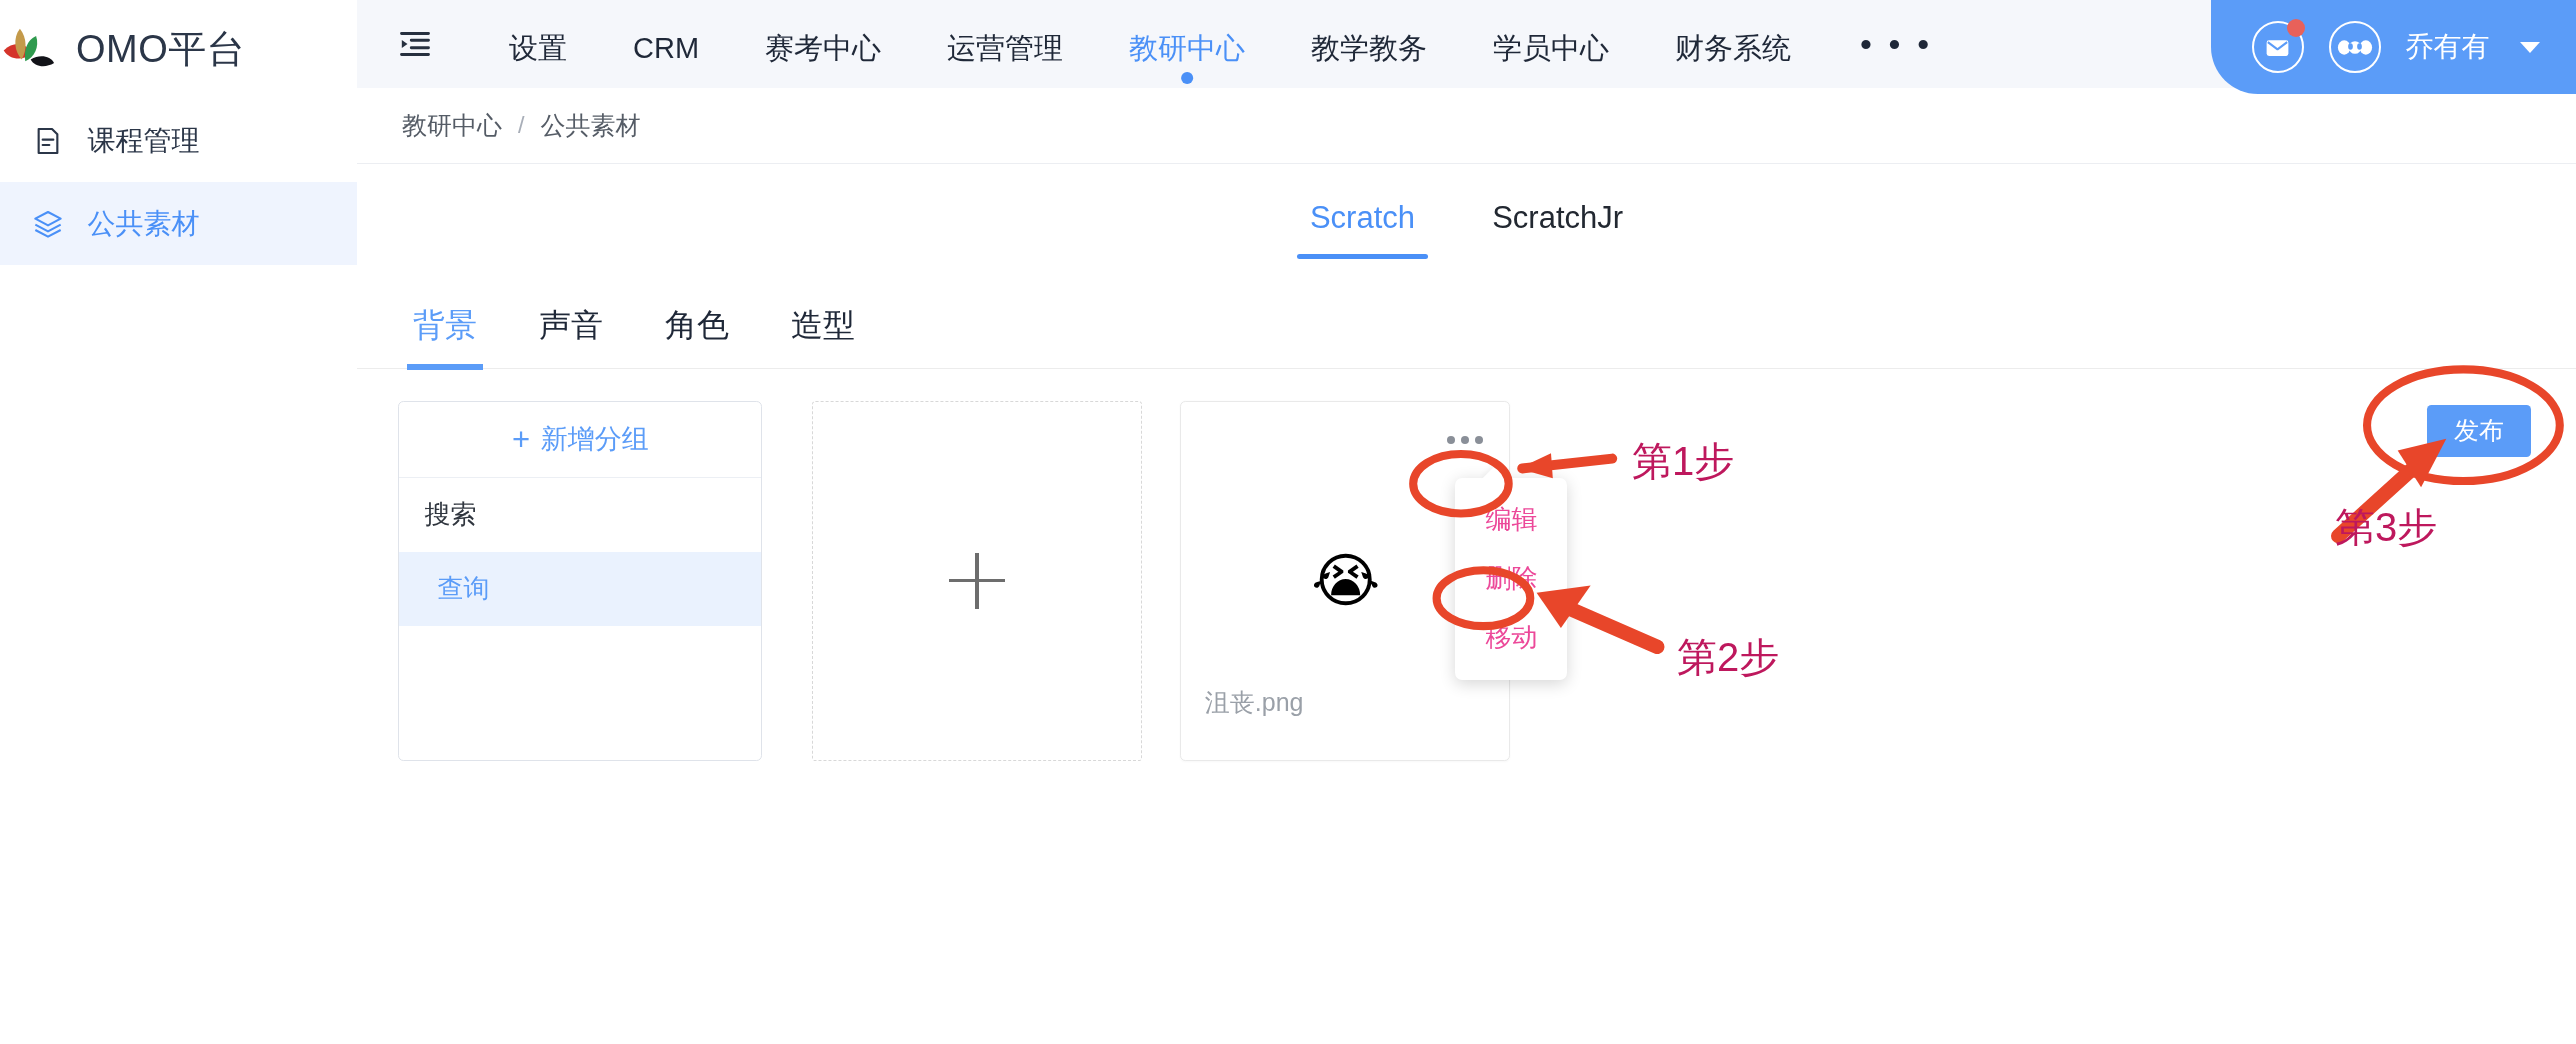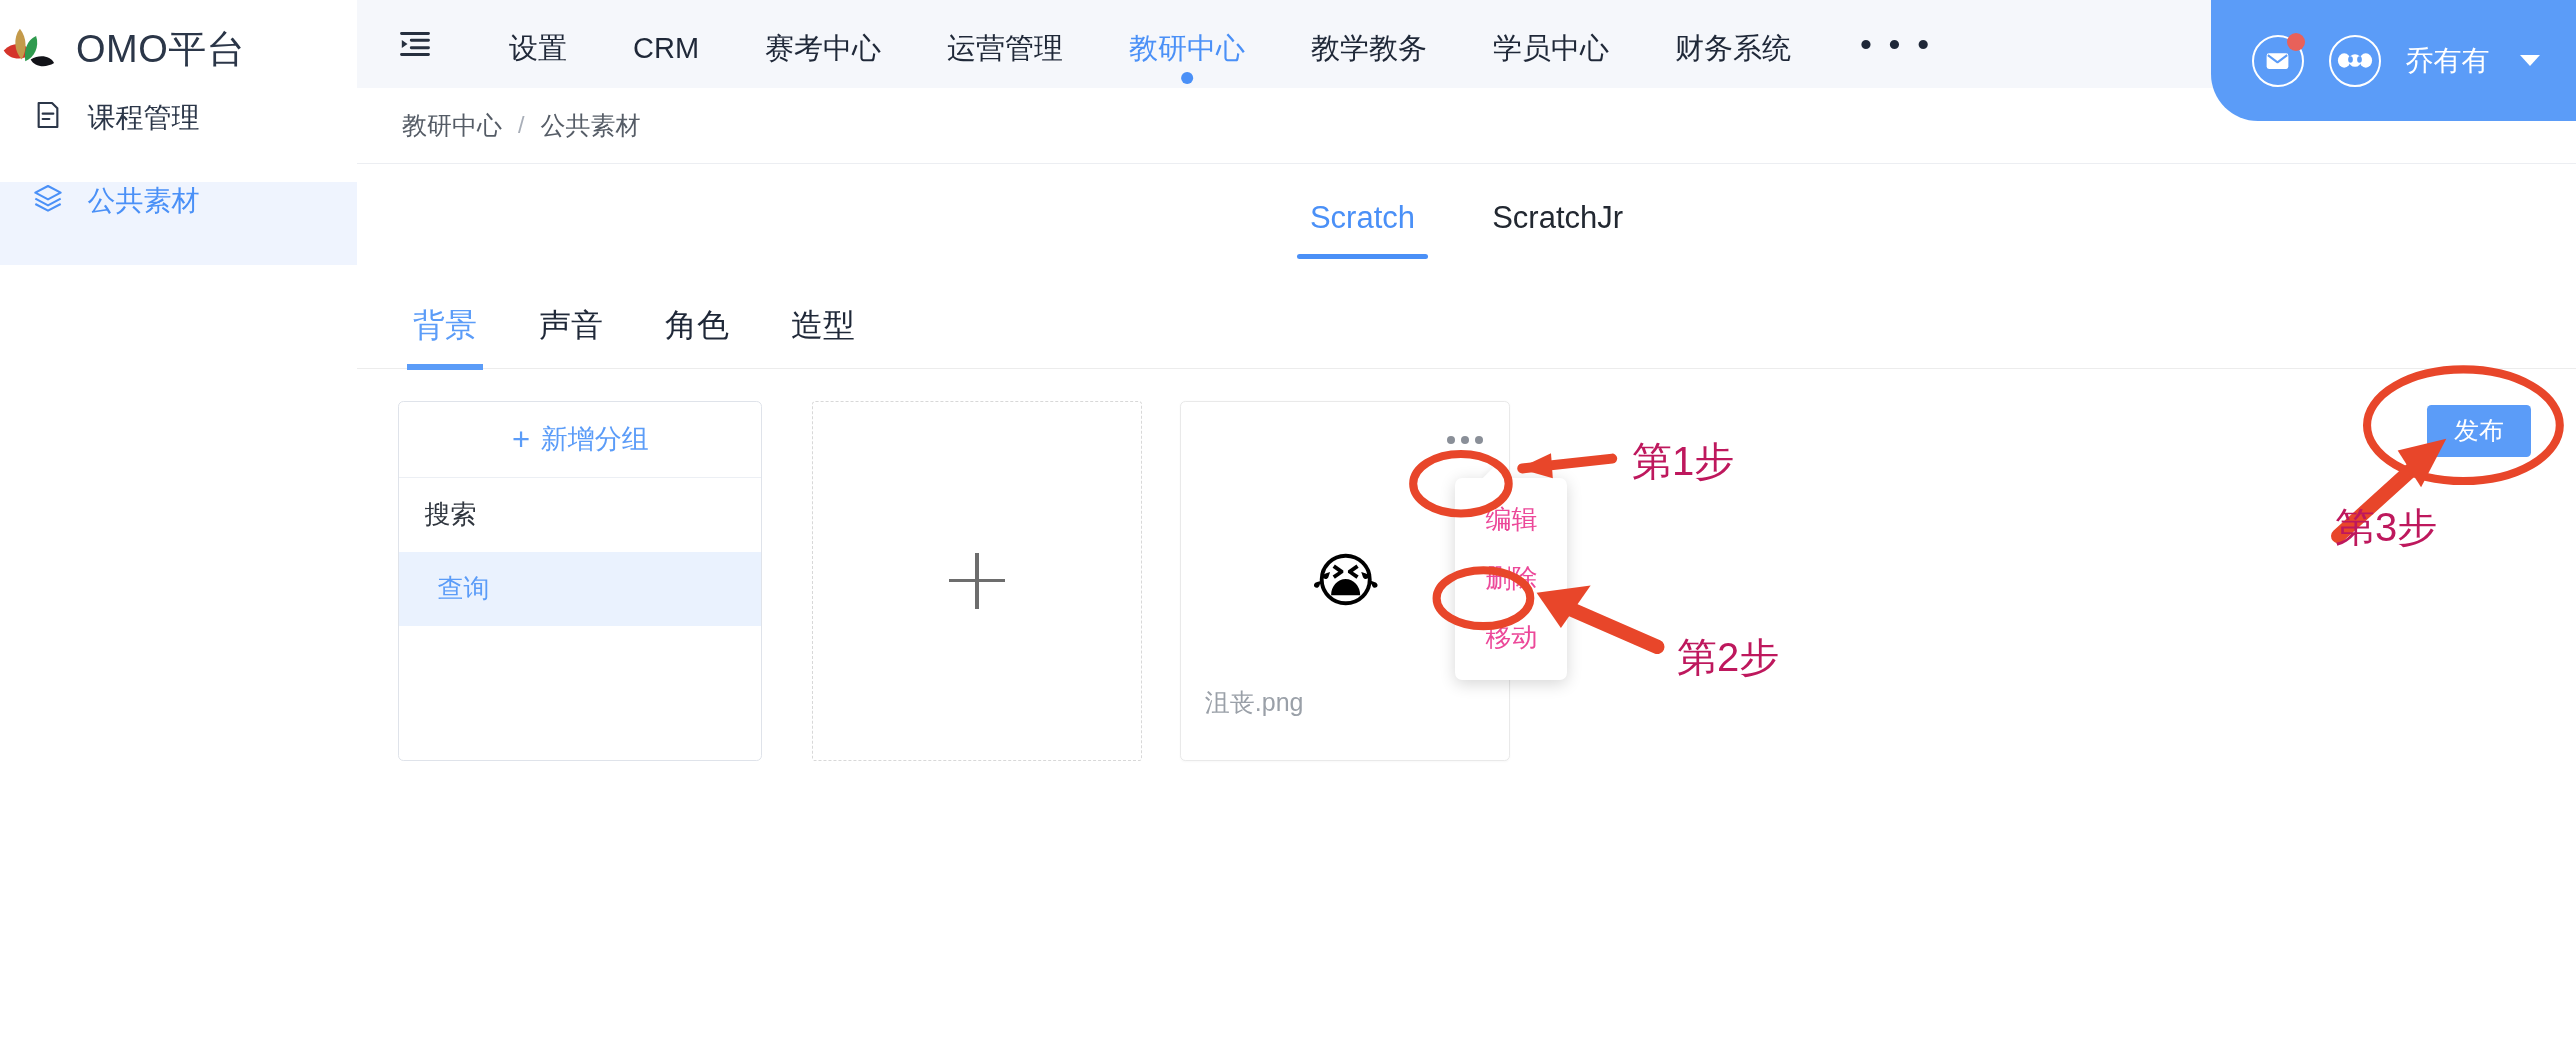--- a/index.html
+++ b/index.html
@@ -17,21 +17,21 @@
     background:#ffffff; z-index: 5;
   }
   .brand {
     display:flex; align-items:center; height:99px; gap:20px;
   }
   .brand-logo { width:56px; height:45px; position:relative; flex:0 0 auto; }
   .brand-title {
     font-size:38px; color:#2b3648; letter-spacing:0.5px; font-weight:400;
   }
   .side-item {
-    display:flex; align-items:flex-start; height:83px; padding-left:32px; gap:23.4px;
+    display:flex; align-items:center; height:83px; padding-left:32px; gap:23.4px;
     font-size:28px; color:#2b3648; cursor:pointer;
   }
   .side-item .side-icon { width:32px; height:32px; flex:0 0 auto; }
   .side-item.active { background:#eff4fe; color:#4a90f7; }
   .side-item.active .side-icon path,
   .side-item.active .side-icon polyline { stroke:#4a90f7; }
 
   
   .main {
     position:absolute; left:357px; top:0; width:2219px; height:1045px;
@@ -55,21 +55,21 @@
   }
   .nav-item.active { color:#4a90f7; }
   .nav-item.active::after {
     content:""; position:absolute; left:50%; transform:translateX(-50%);
     bottom:16px; width:11.7px; height:11.7px; border-radius:50%; background:#4a90f7;
   }
   .nav-more { font-size:34px; color:#1f2838; padding:0 36px; letter-spacing:3.6px;
     line-height:81px; cursor:pointer; }
 
   .userbox {
-    position:absolute; right:0; top:0; height:121px; min-width:306px;
+    position:absolute; right:0; top:0; height:94px; min-width:306px;
     background:#5b9cf8; border-bottom-left-radius:47px;
     display:flex; align-items:center; gap:25px; padding:0 36px 0 41px;
   }
   .circ-icon {
     width:52px; height:52px; border:2.7px solid #fff; border-radius:50%;
     display:flex; align-items:center; justify-content:center; position:relative;
     cursor:pointer; flex:0 0 auto;
   }
   .badge-dot {
     position:absolute; right:-3.6px; top:-3.6px; width:18px; height:18px;

